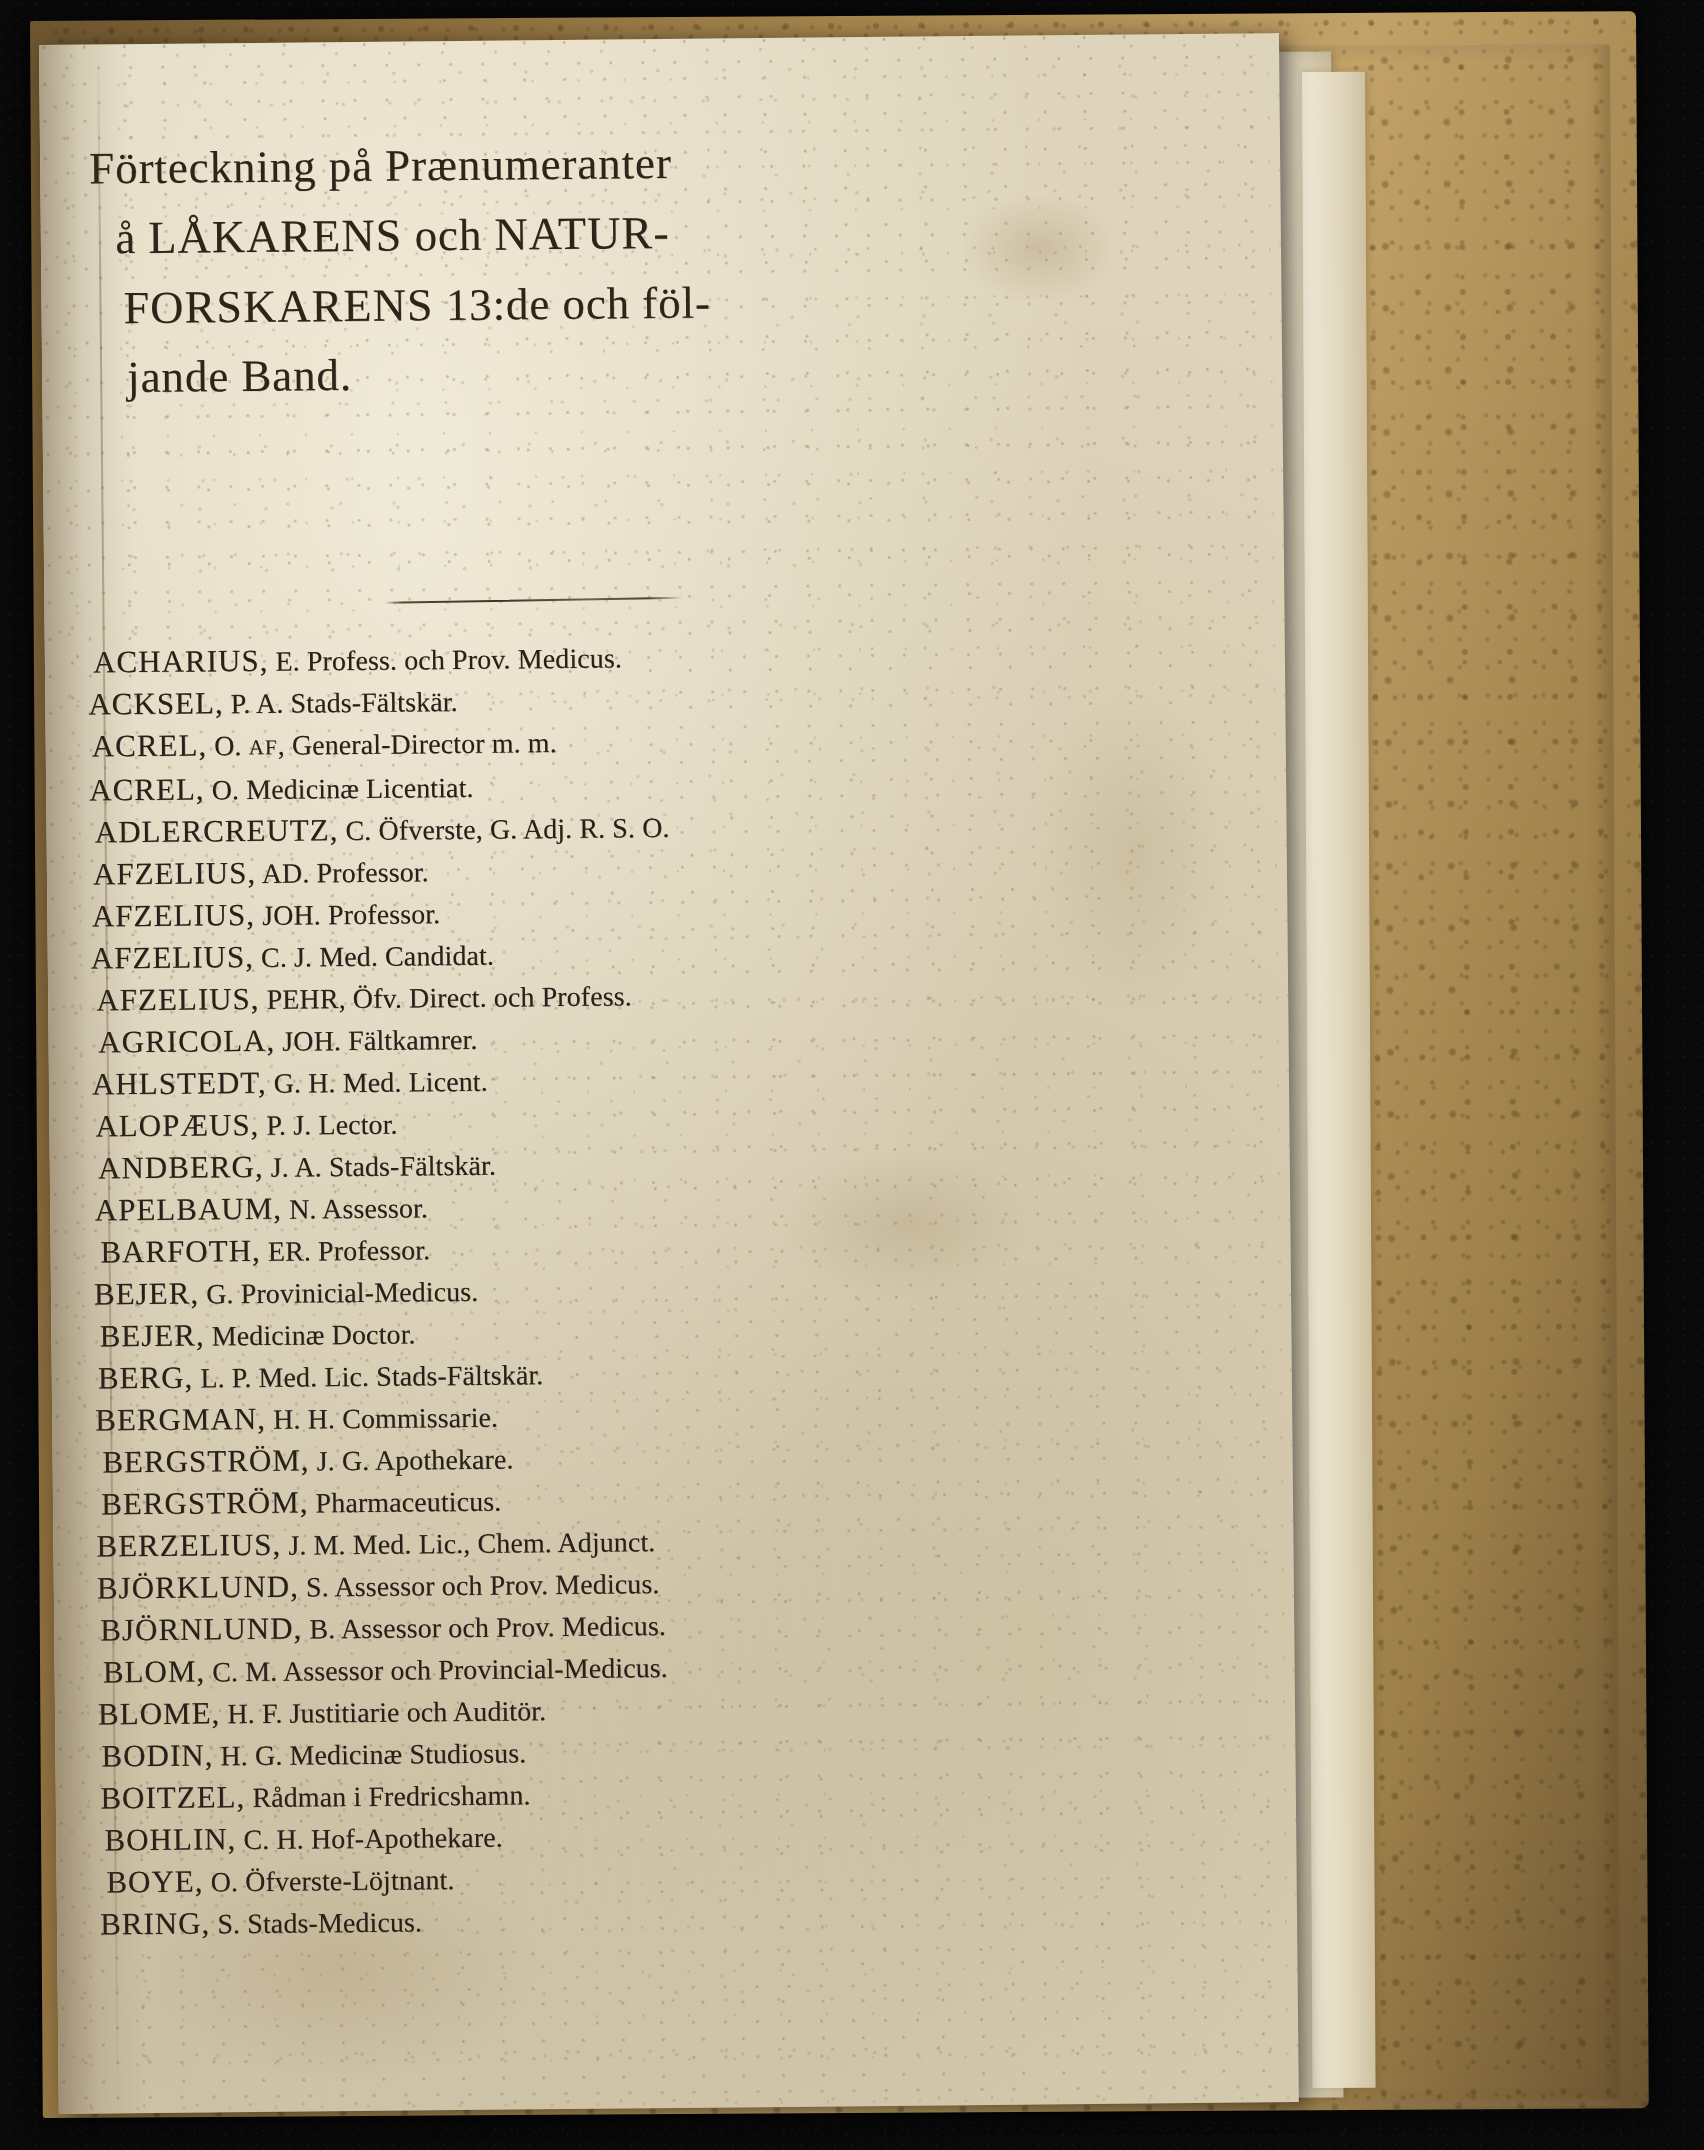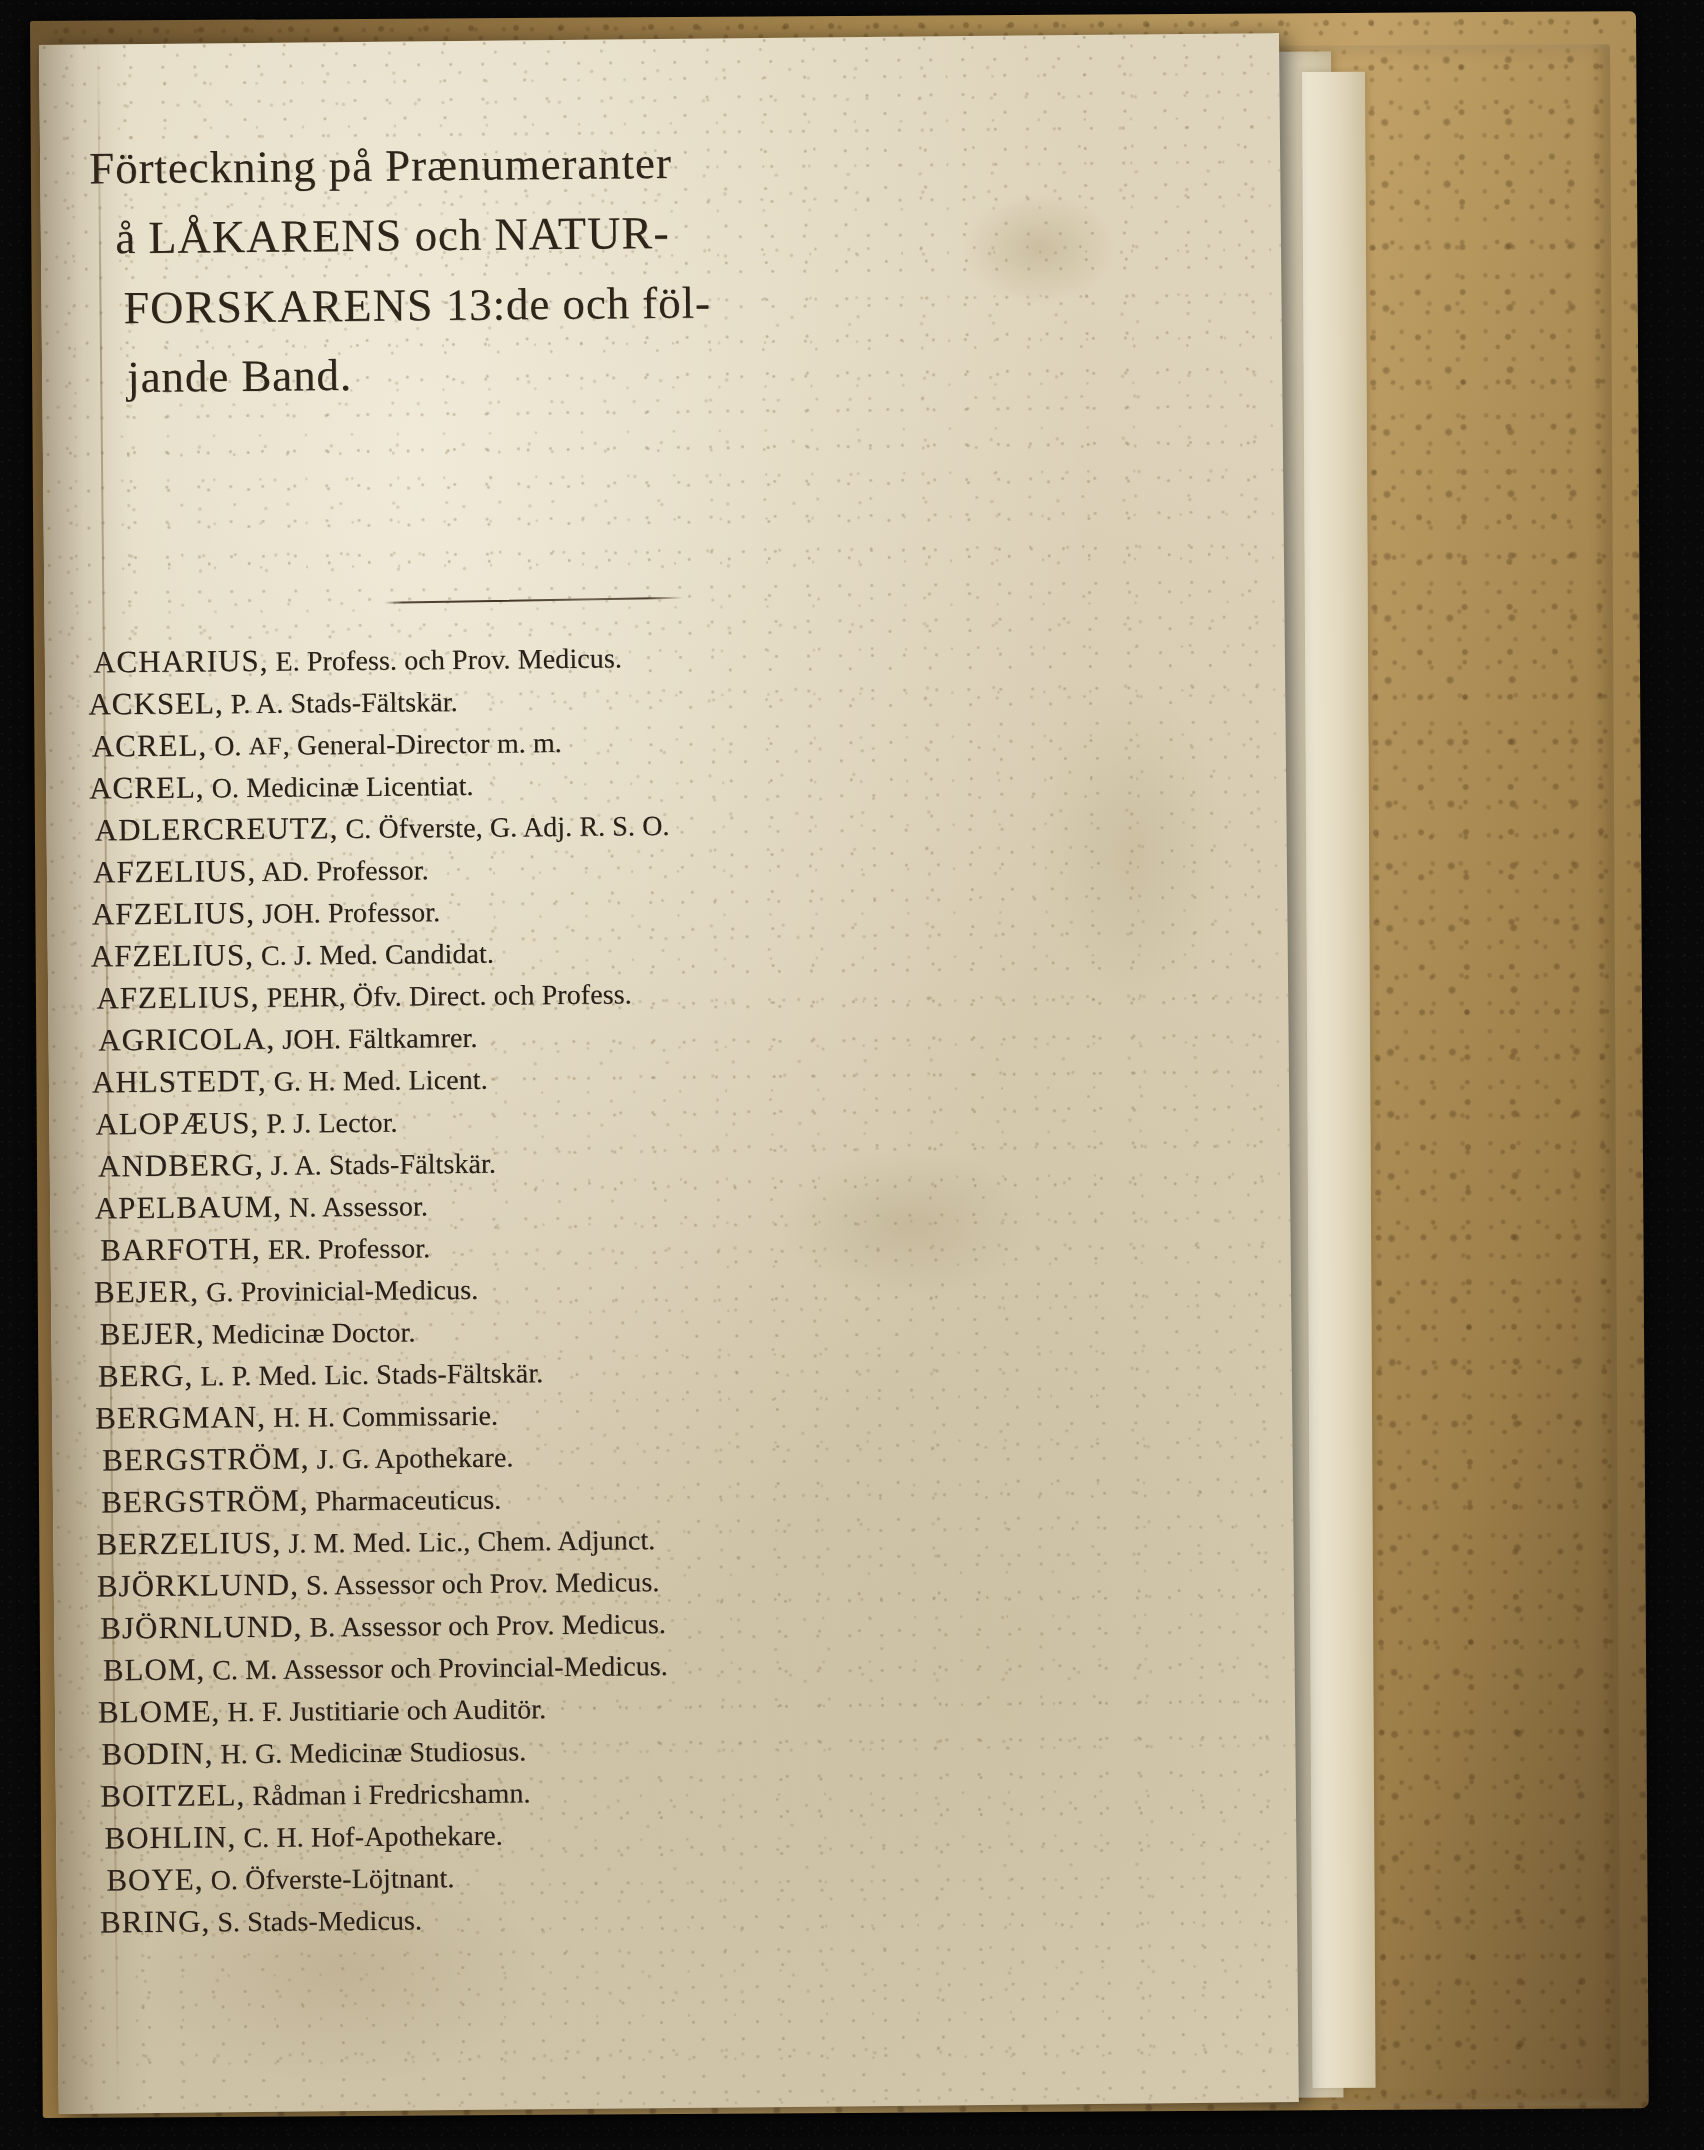--- a/index.html
+++ b/index.html
@@ -216,21 +216,21 @@
   }
   .surname {
     font-size: 31px;
     letter-spacing: 1px;
   }
   .rest {
     font-size: 28px;
     letter-spacing: 0.1px;
   }
   .smallcaps {
-    font-size: 25px;
+    font-size: 21px;
     letter-spacing: 1px;
     vertical-align: 0.7px;
   }
 
   
   .entry:nth-child(3n)   { margin-left: 3px; }
   .entry:nth-child(5n)   { margin-left: 6.7px; letter-spacing: 0.2px; }
   .entry:nth-child(7n)   { margin-left: 1.5px; }
   .entry:nth-child(4n+1) { margin-left: 5.2px; }
 

